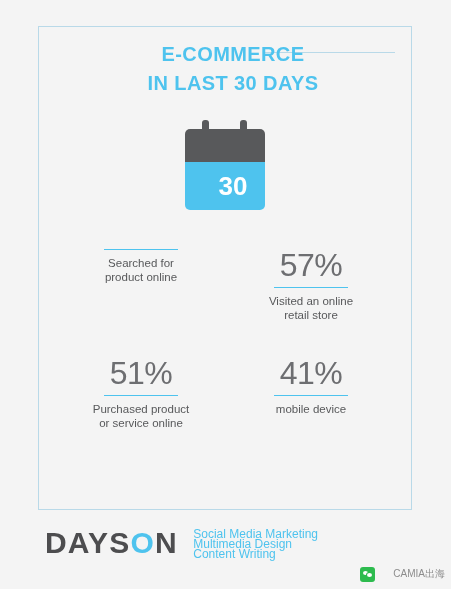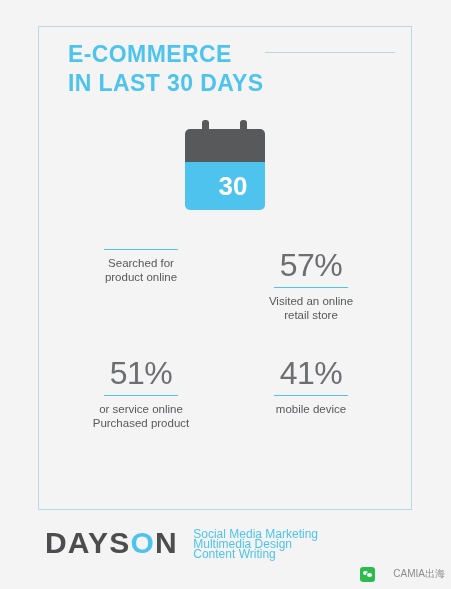--- a/index.html
+++ b/index.html
@@ -30,24 +30,25 @@
     box-sizing: border-box;
   }
   
   .title {
     position: absolute;
     left: 68px;
     top: 40px;
     width: 330px;
     color: #4ec3ee;
     font-weight: bold;
-    font-size: 23px;
+    font-size: 20px;
     line-height: 29px;
     letter-spacing: 0.4px;
     font-family: "Liberation Sans", sans-serif;
+    text-align: center;
   }
   .title .line2 { display: block; }
   .title-rule {
     position: absolute;
     left: 265px;
     top: 52px;
     width: 130px;
     height: 1px;
     background: #b9d9e8;
   }
@@ -249,22 +250,22 @@
       <div class="stat-label">
         <div>Visited an online</div>
         <div>retail store</div>
       </div>
     </div>
 
     <div class="stat r1 c0">
       <div class="stat-value">51%</div>
       <div class="stat-rule"></div>
       <div class="stat-label">
+        <div>Purchased product</div>
         <div>or service online</div>
-        <div>Purchased product</div>
       </div>
     </div>
 
     <div class="stat r1 c1">
       <div class="stat-value">41%</div>
       <div class="stat-rule"></div>
       <div class="stat-label">
         <div>mobile device</div>
       </div>
     </div>

